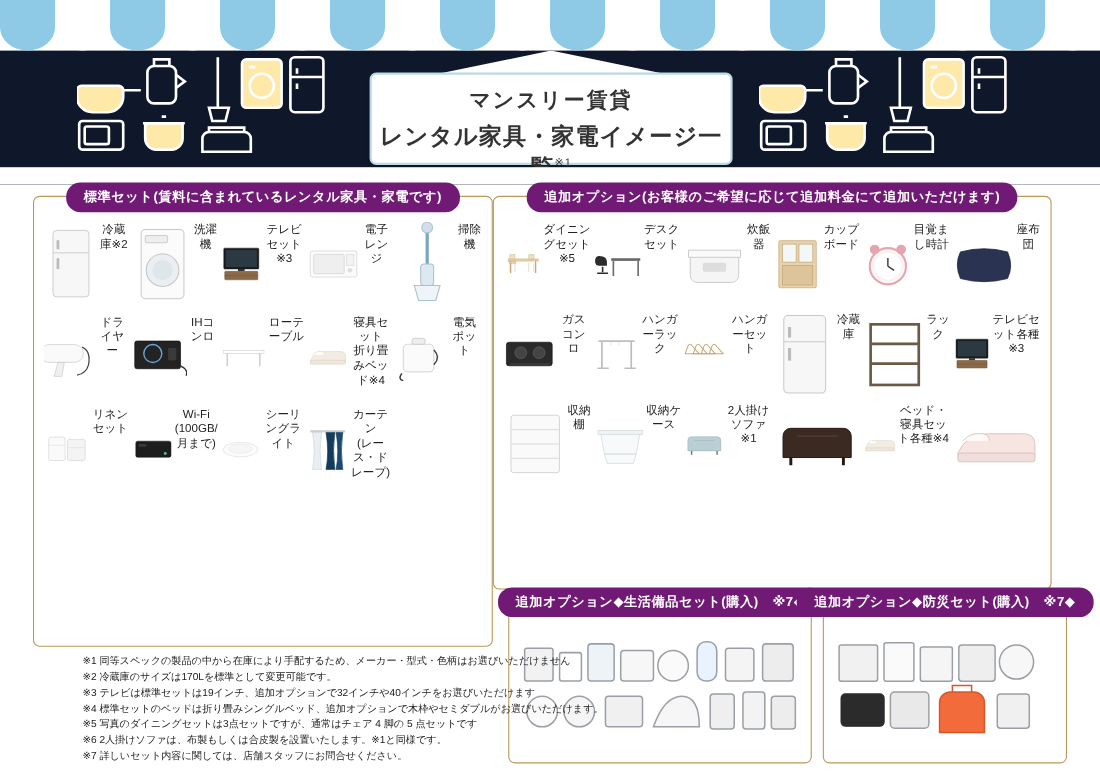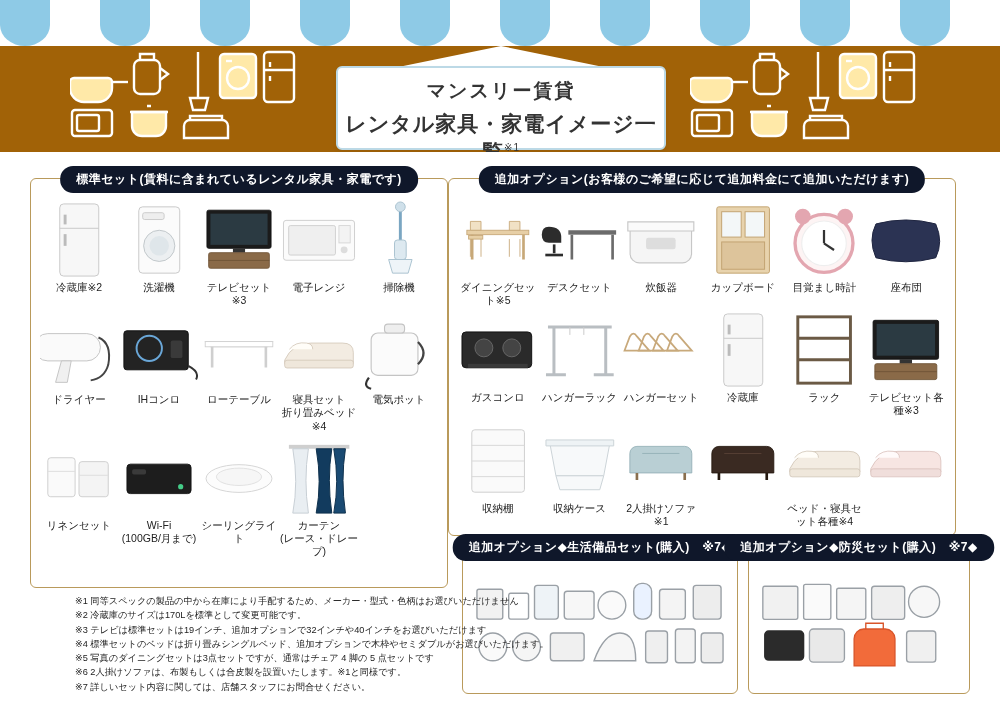--- a/index.html
+++ b/index.html
@@ -9,21 +9,21 @@
     background:#ffffff;
     overflow:hidden;
     position:relative;
     color:#222;
   }
   .page{position:relative;width:1000px;height:706px;}
 
   
   .header{
     position:absolute;left:0;top:0;width:1000px;height:168px;
-    background:#a16207;
+    background:#0f172a;
     overflow:hidden;
   }
   .awning{
     position:absolute;left:0;top:0;width:1000px;height:46px;
     background:#ffffff;
   }
   .awning .scallops{
     position:absolute;left:0;top:0;width:1000px;height:46px;
     display:flex;
   }
@@ -66,21 +66,21 @@
   .panel{
     position:absolute;
     border:1.5px solid #b99a5b;
     border-radius:6px;
     background:#ffffff;
     box-sizing:border-box;
   }
   .panel-title{
     position:absolute;
     top:-13px;left:50%;transform:translateX(-50%);
-    background:#0f172a;
+    background:#701a75;
     color:#fff;
     font-size:12px;
     font-weight:bold;
     padding:5px 16px;
     border-radius:13px;
     white-space:nowrap;
     letter-spacing:.5px;
   }
   #panel-standard{left:30px;top:178px;width:418px;height:410px;}
   #panel-option{left:448px;top:178px;width:508px;height:358px;}
@@ -90,21 +90,21 @@
   .grid{
     position:absolute;left:0;top:20px;width:100%;
     display:grid;
     box-sizing:border-box;
     padding:0 8px;
   }
   #grid-standard{grid-template-columns:repeat(5,1fr);row-gap:4px;}
   #grid-option-1{grid-template-columns:repeat(6,1fr);row-gap:2px;}
 
   .cell{
-    display:flex;flex-direction:column;align-items:center;justify-content:flex-start;
+    display:flex;justify-content:flex-start;
     padding:2px 1px 0;
   }
   .thumb{
     width:100%;height:78px;
     display:flex;align-items:center;justify-content:center;
   }
   .thumb svg{max-width:100%;max-height:100%;}
   .caption{
     font-size:10.5px;text-align:center;line-height:1.25;margin-top:2px;color:#222;
     white-space:pre-line;

